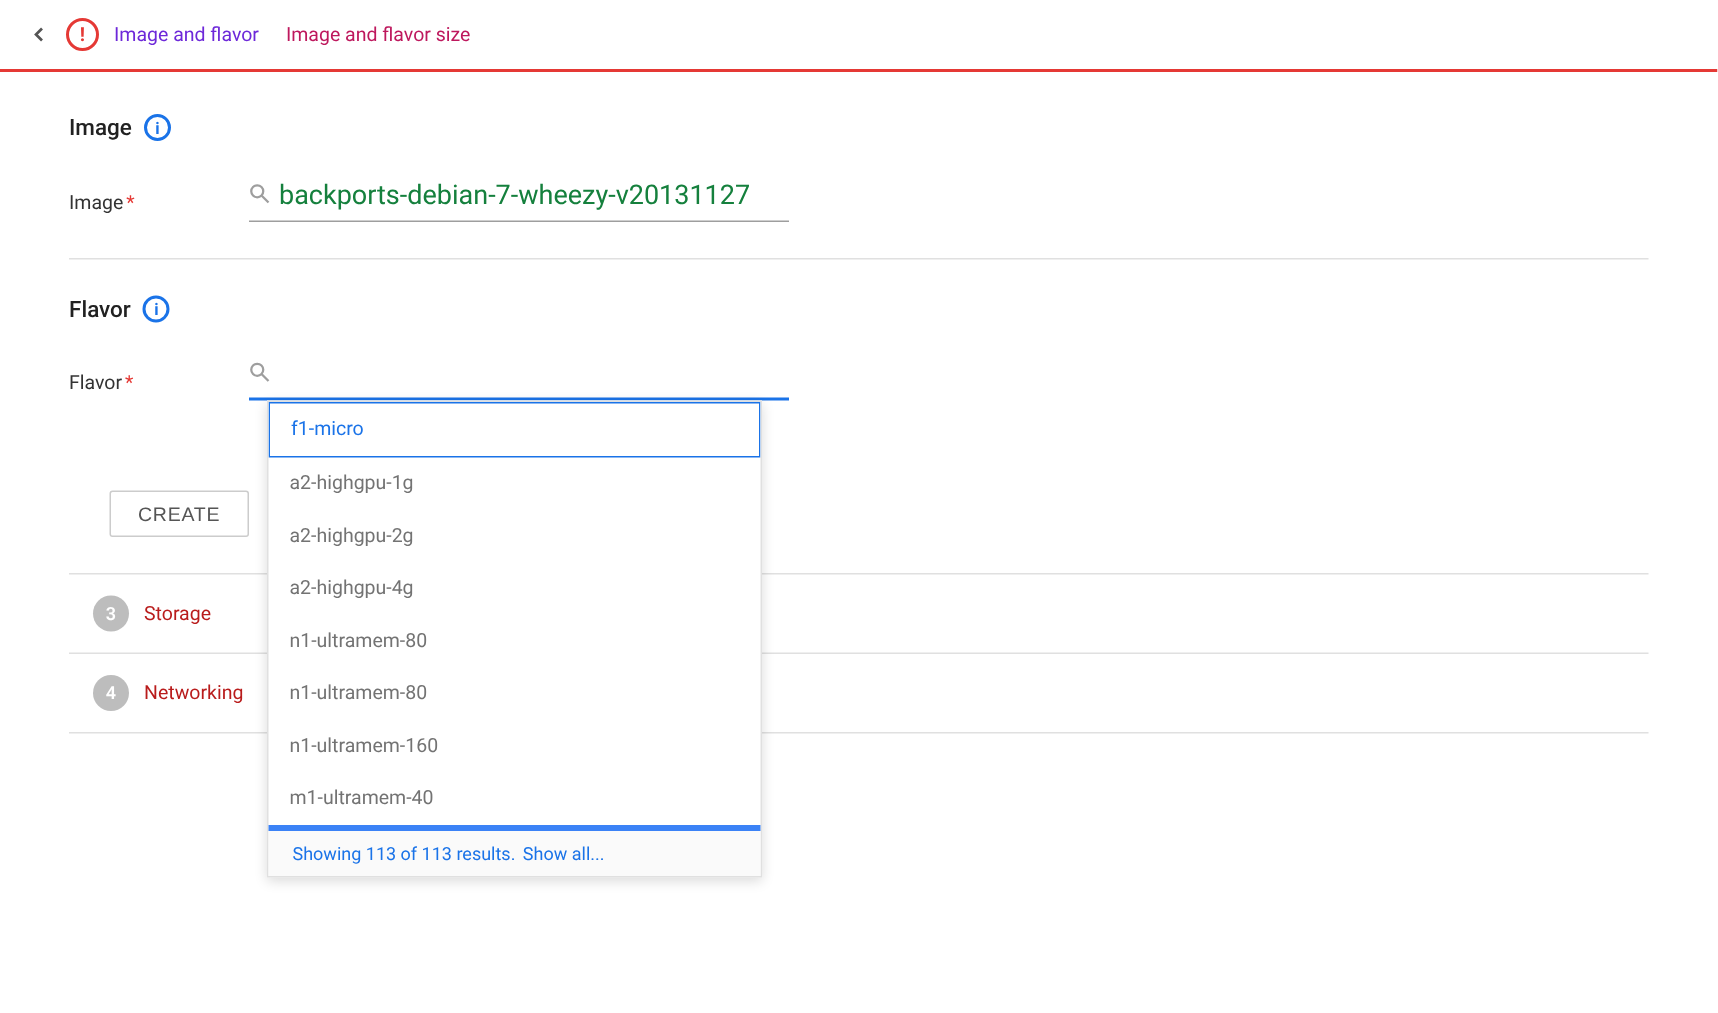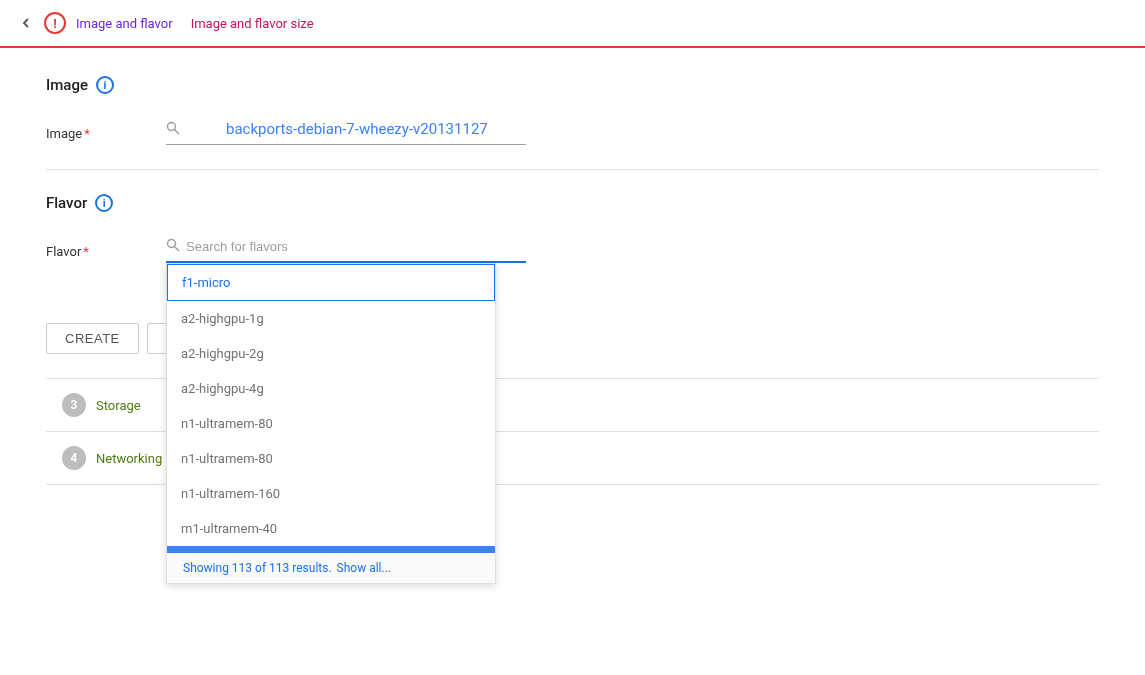--- a/index.html
+++ b/index.html
@@ -79,21 +79,21 @@
       font-weight: 600;
       margin-right: 10px;
       flex-shrink: 0;
     }
     .sidebar-step-number.grey {
       background: #bdbdbd;
       color: #fff;
     }
     .sidebar-step-label {
       font-size: 13px;
-      color: #4d7c0f;
+      color: #b91c1c;
     }
 
     
     .content-area {
       flex: 1;
       padding: 28px 46px;
       overflow-y: auto;
       position: relative;
     }
 
@@ -152,23 +152,22 @@
       align-items: center;
       border-bottom: 1px solid #9e9e9e;
       padding: 6px 0;
     }
     .search-icon-small {
       color: #9e9e9e;
       font-size: 14px;
       margin-right: 6px;
     }
     .image-value {
-      font-size: 15px;
-      color: #3b82f6;
-      margin-left: 40px;
+      font-size: 18px;
+      color: #15803d;
     }
 
     
     .flavor-search-input {
       display: flex;
       align-items: center;
       border-bottom: 2px solid #1a73e8;
       padding: 6px 0;
     }
     .flavor-search-input input {
@@ -180,21 +179,21 @@
       background: transparent;
     }
     .flavor-search-input input::placeholder {
       color: #9e9e9e;
     }
 
     
     .flavor-dropdown {
       position: absolute;
       top: 100%;
-      left: 0;
+      left: 12px;
       width: 330px;
       background: #fff;
       border: 1px solid #e0e0e0;
       box-shadow: 0 2px 8px rgba(0,0,0,0.15);
       z-index: 100;
     }
     .dropdown-scroll-area {
       max-height: 290px;
       overflow-y: auto;
     }
@@ -209,21 +208,21 @@
       color: #1a73e8;
       background: #fff;
     }
     .dropdown-item.orange {
       color: #737373;
     }
     .dropdown-footer {
       padding: 8px 14px;
       font-size: 12px;
       color: #555;
-      border-top: 7px solid #3b82f6;
+      border-top: 4px solid #3b82f6;
       background: #fafafa;
     }
     .dropdown-footer span {
       color: #1a73e8;
       cursor: pointer;
       margin-left: 2px;
     }
 
     
     .dropdown-scroll-area::-webkit-scrollbar {
@@ -245,20 +244,21 @@
       padding: 7px 18px;
       font-size: 13px;
       font-weight: 500;
       border: 1px solid #ccc;
       border-radius: 2px;
       cursor: pointer;
       background: #fff;
       color: #555;
       letter-spacing: 0.5px;
       text-transform: uppercase;
+      margin-left: 27px;
     }
     .btn-filled-blue {
       background: #1a73e8;
       color: #fff;
       border: none;
     }
 
     
     .section-divider {
       border: none;
@@ -324,21 +324,20 @@
         <span>Flavor</span><span class="required-star">*</span>
       </div>
       <div class="form-control-wrap" style="position:relative;">
         <div class="flavor-search-input">
           <span style="color:#9e9e9e;margin-right:6px;">
             <svg width="14" height="14" viewBox="0 0 14 14" fill="none">
               <circle cx="5.5" cy="5.5" r="4" stroke="#9e9e9e" stroke-width="1.5"></circle>
               <line x1="8.5" y1="8.5" x2="13" y2="13" stroke="#9e9e9e" stroke-width="1.5"></line>
             </svg>
           </span>
-          <input type="text" placeholder="Search for flavors" style="">
         </div>
 
         <div class="flavor-dropdown">
           <div class="dropdown-scroll-area" id="dropdown-list">
 
           <div class="dropdown-item selected">f1-micro</div>
               <div class="dropdown-item orange">a2-highgpu-1g</div>
               <div class="dropdown-item orange">a2-highgpu-2g</div>
               <div class="dropdown-item orange">a2-highgpu-4g</div>
               <div class="dropdown-item orange">n1-ultramem-80</div>

